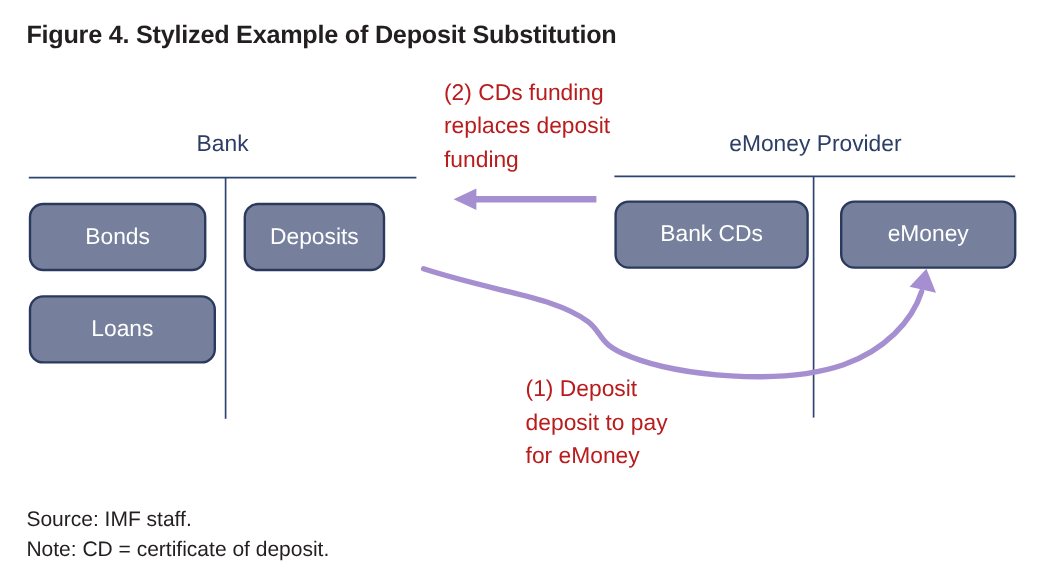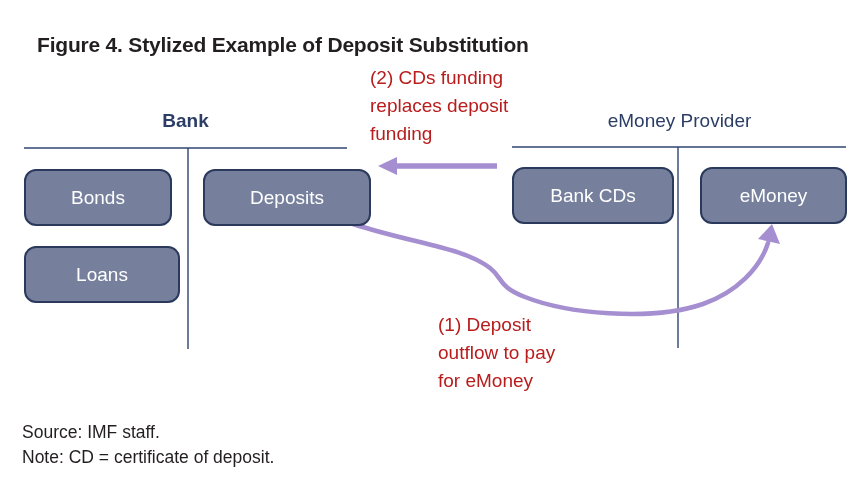--- a/index.html
+++ b/index.html
@@ -16,54 +16,54 @@
     overflow: hidden;
   }
   .title {
     position: absolute;
     left: 22px;
     top: 18px;
     font-size: 21px;
     font-weight: bold;
     letter-spacing: -0.2px;
     color: #231f20;
-    margin: 15px;
+    margin: 0;
     text-align: center;
   }
   .svg-layer {
     position: absolute;
     left: 0;
     top: 0;
     width: 864px;
     height: 485px;
   }
   .account-label {
     position: absolute;
     top: 110px;
     font-size: 19px;
     color: #2c3e66;
     text-align: center;
   }
-  .account-label.bank { left: 24px; width: 323px; font-weight: bold; }
+  .account-label.bank { left: 24px; width: 323px; }
   .account-label.emoney-provider { left: 512px; width: 335px; }
   .box {
     position: absolute;
     height: 57px;
     background: #76809d;
     border: 2.5px solid #2b3a5c;
     border-radius: 12px;
     box-sizing: border-box;
     display: flex;
     align-items: center;
     justify-content: center;
     color: #ffffff;
     font-size: 19px;
   }
   .box.bonds     { left: 24px;  top: 169px; width: 148px; }
-  .box.deposits  { left: 203px; top: 169px; width: 168px; }
+  .box.deposits  { left: 203px; top: 169px; width: 118px; }
   .box.loans     { left: 24px;  top: 246px; width: 156px; }
   .box.wholesale { left: 203px; top: 246px; width: 146px; }
   .box.bank-cds  { left: 512px; top: 167px; width: 162px; }
   .box.emoney    { left: 700px; top: 167px; width: 147px; }
   .annotation {
     position: absolute;
     color: #b91c1c;
     font-size: 19px;
     line-height: 28px;
     white-space: nowrap;
@@ -111,20 +111,20 @@
   <div class="box emoney">eMoney</div>
 
   <div class="annotation step2">
     <div>(2) CDs funding</div>
     <div>replaces deposit</div>
     <div>funding</div>
   </div>
 
   <div class="annotation step1">
     <div>(1) Deposit</div>
-    <div>outflow to pay</div>
+    <div>deposit to pay</div>
     <div>for eMoney</div>
   </div>
 
   <div class="footer-line source">Source: IMF staff.</div>
   <div class="footer-line note">Note: CD = certificate of deposit.</div>
 
 </div>
 
 </body></html>

